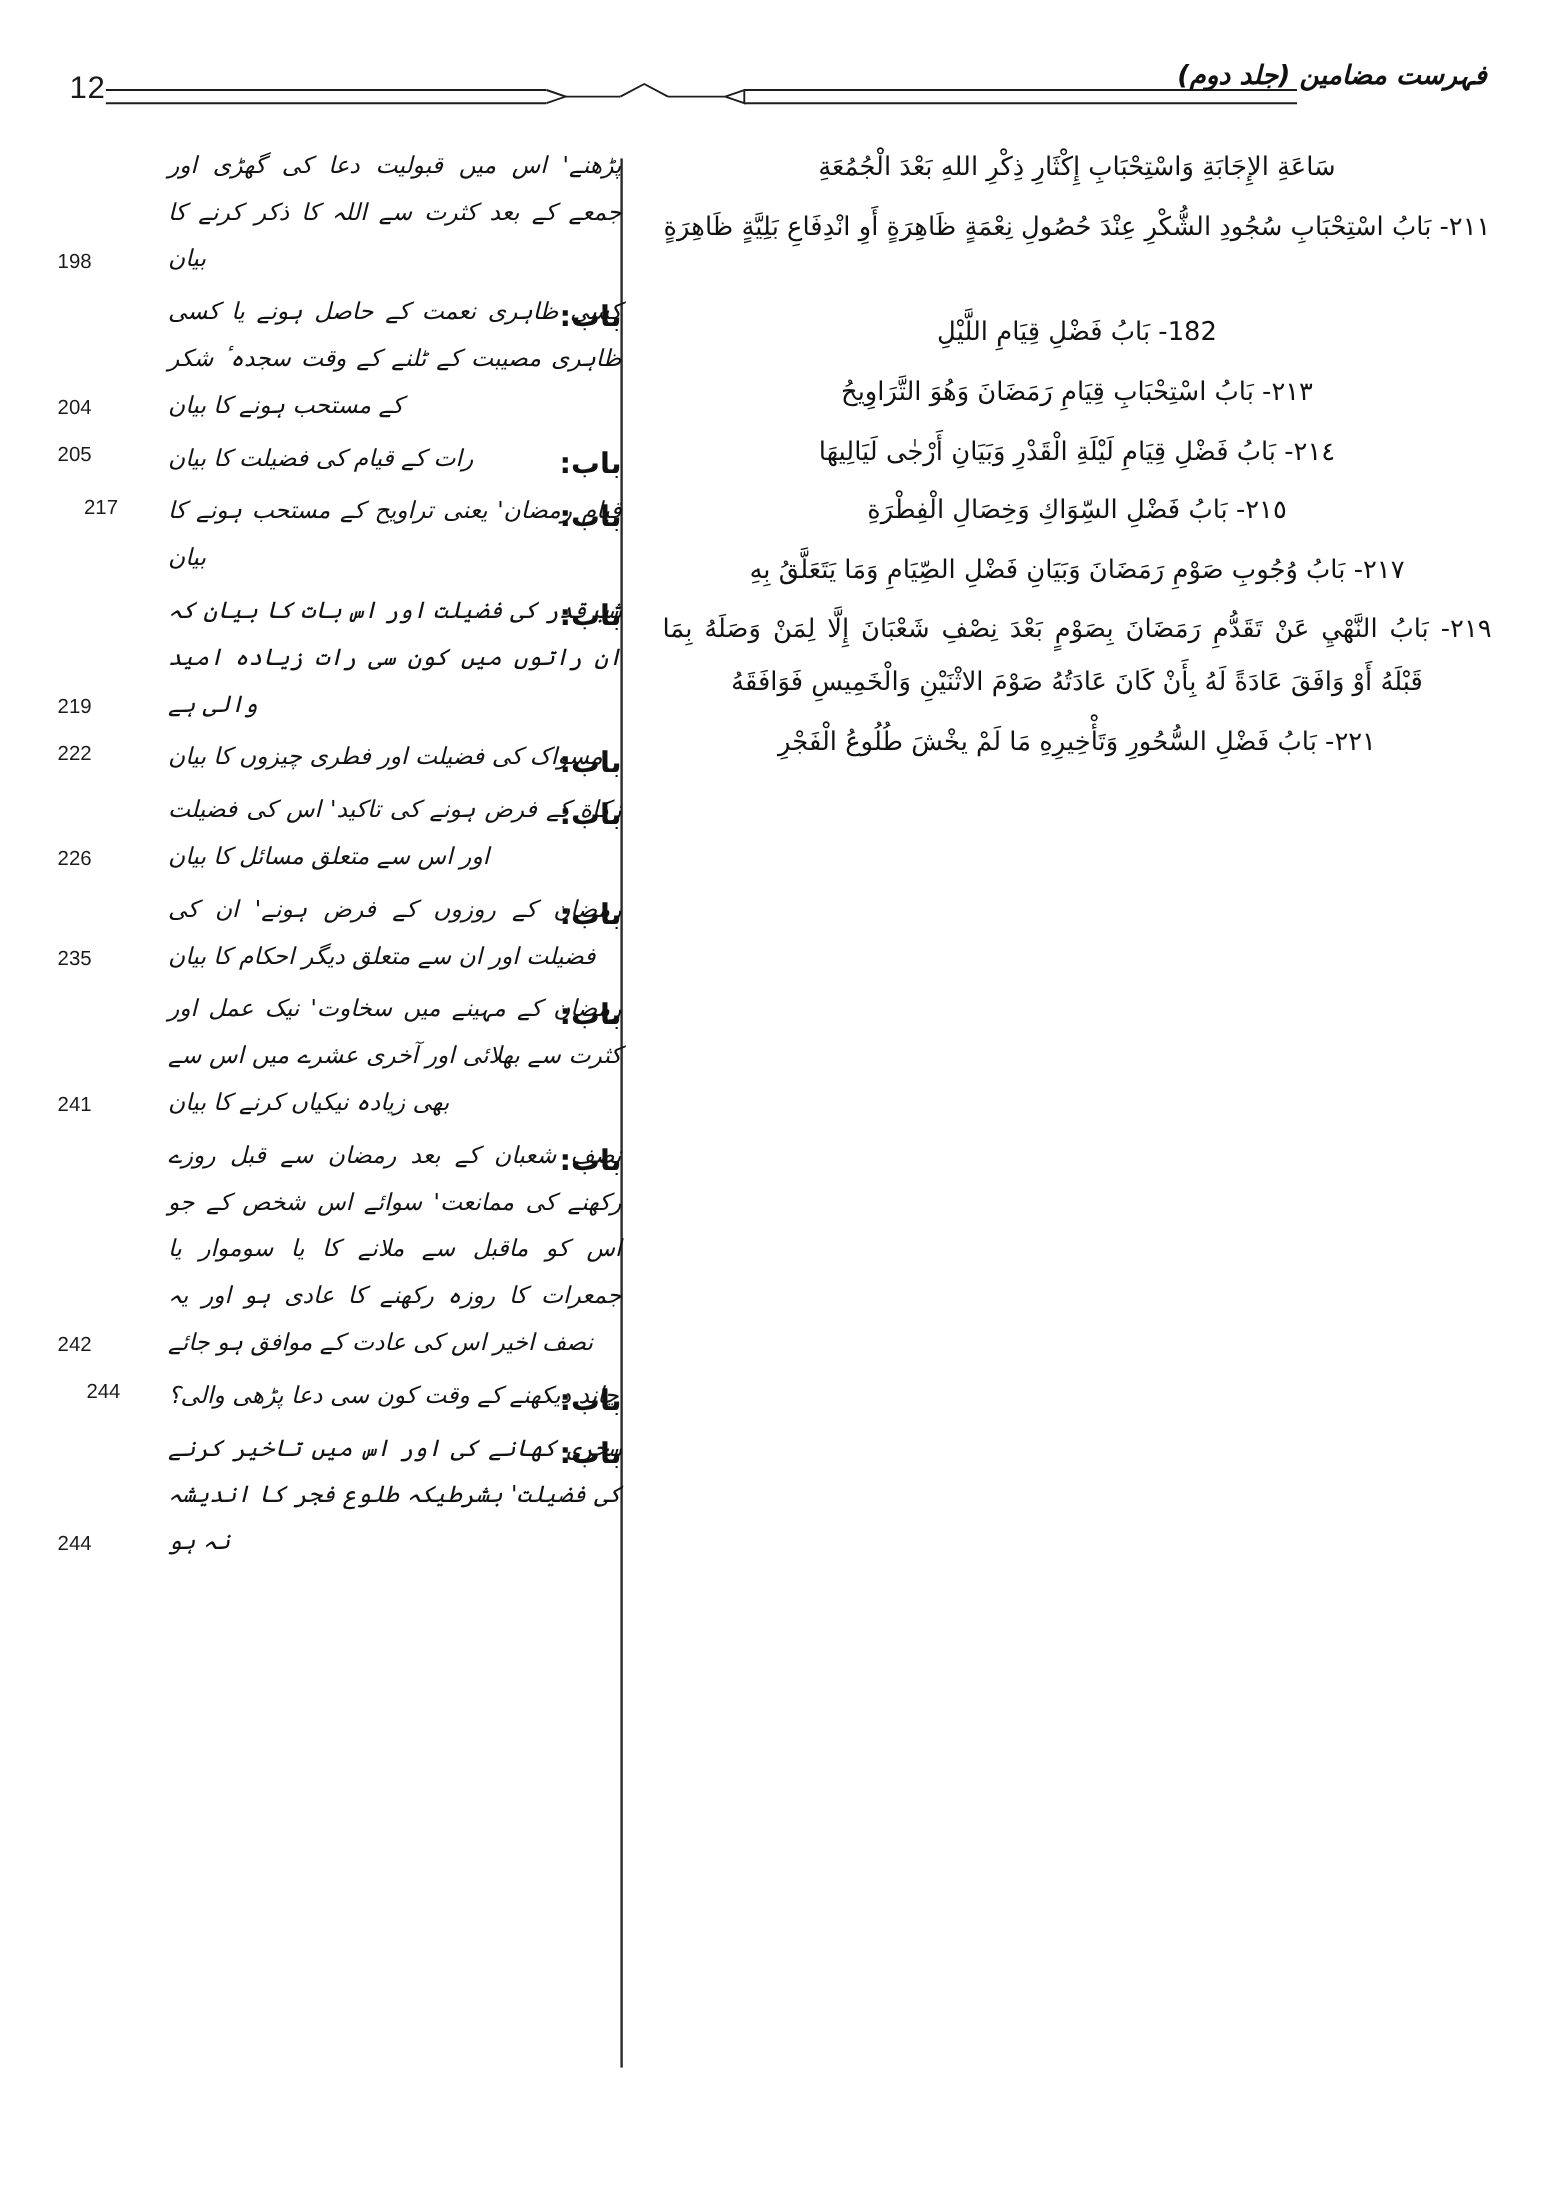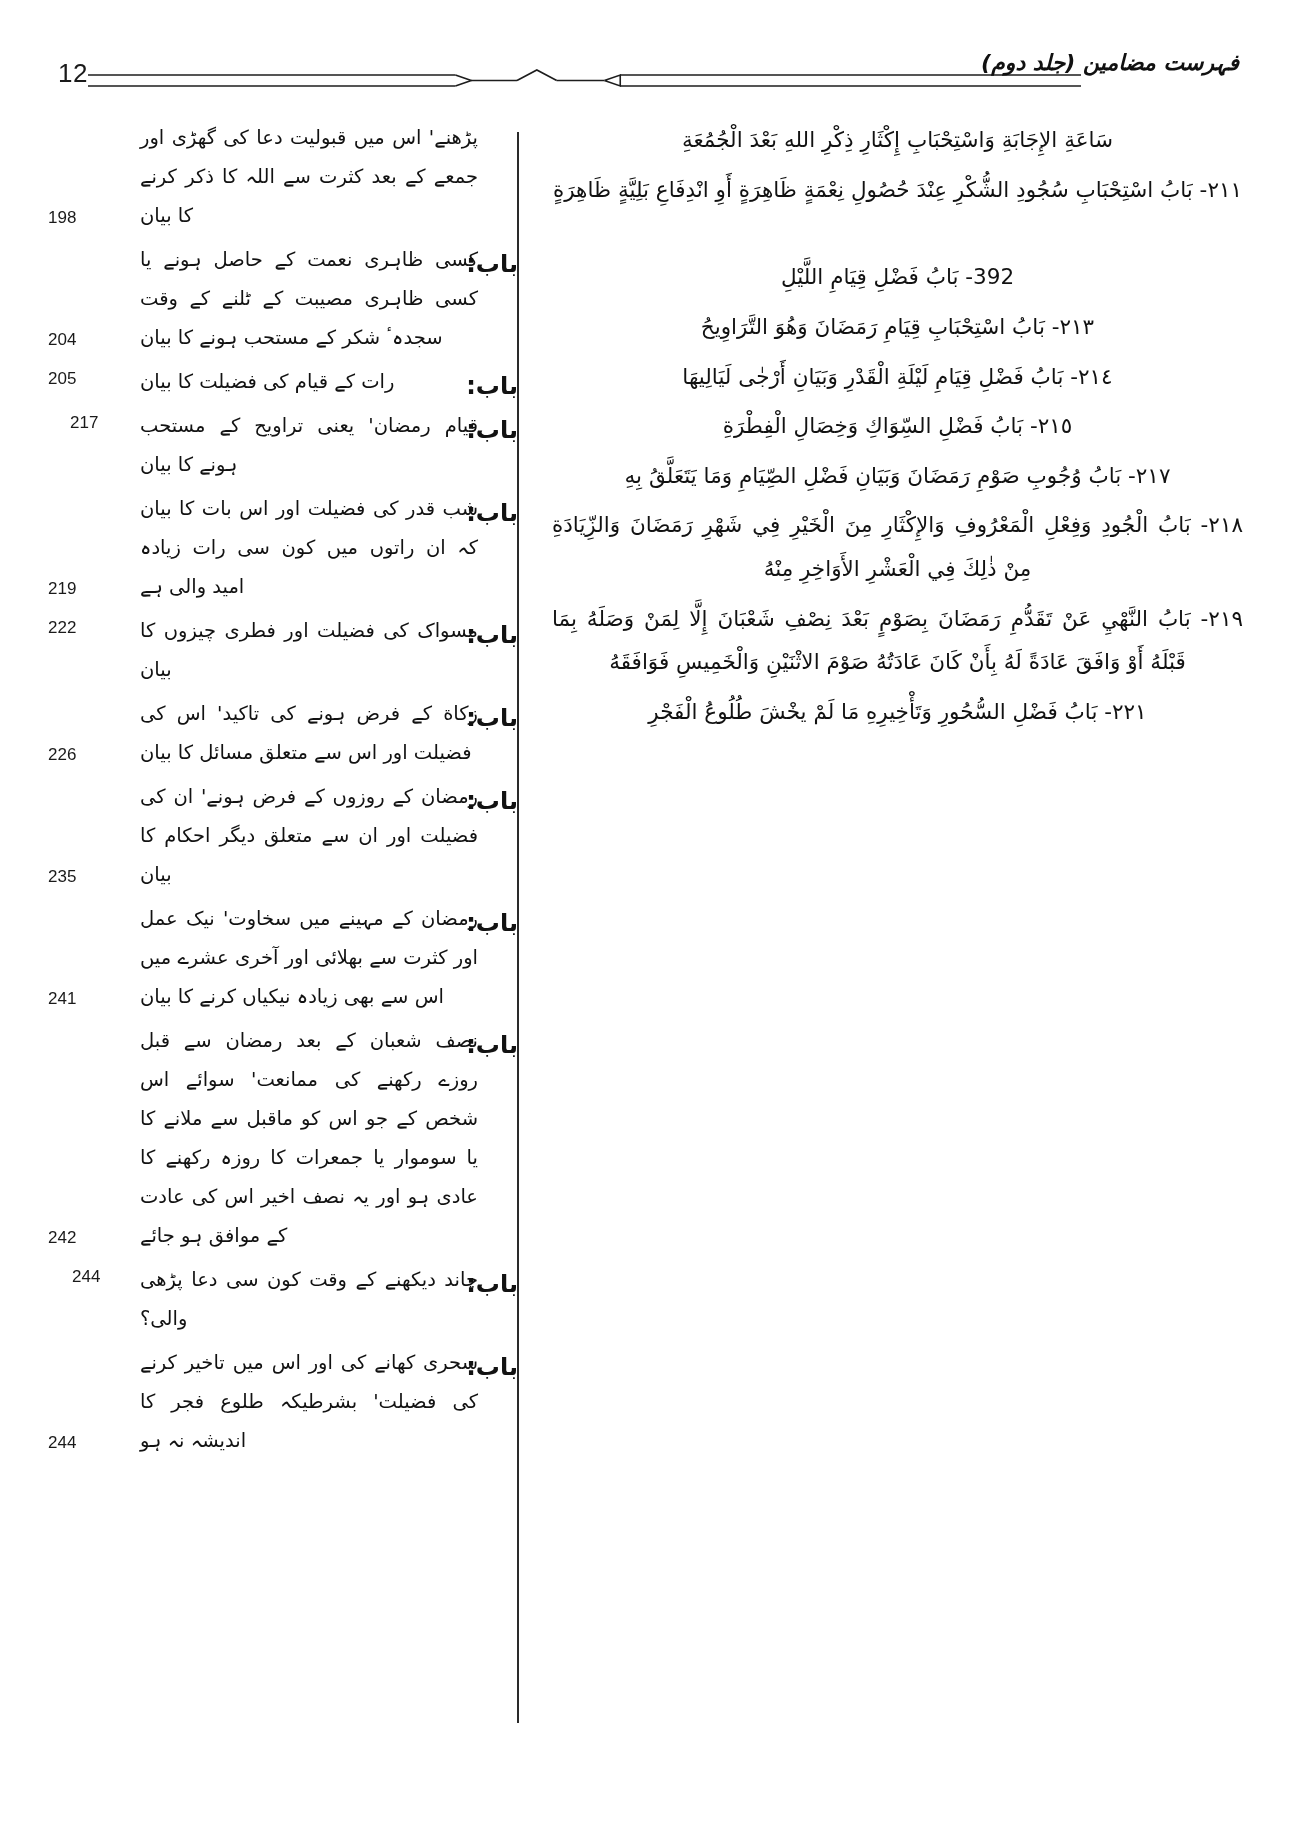--- a/index.html
+++ b/index.html
@@ -86,22 +86,22 @@
   }
   .ur-entry{
     position:relative;
     display:block;
     margin:0 0 5px 0;
   }
   .ur-text{
     display:block;
     text-align:justify;
     text-align-last:left;
-    padding-right:40px;
     padding-left:92px;
+    font-style:italic;
   }
   .ur-bab{
     position:absolute;
     right:0;
     top:0;
     font-weight:700;
     font-size:24px;
   }
   .ur-page{
     position:absolute;
@@ -142,42 +142,38 @@
   <div class="col-arabic">
     <p class="ar-entry">
       <span class="ar-num"></span>
       <span>سَاعَةِ الإِجَابَةِ وَاسْتِحْبَابِ إِكْثَارِ ذِكْرِ اللهِ بَعْدَ الْجُمُعَةِ</span>
     </p>
     <p class="ar-entry">
       <span class="ar-num">٢١١-</span>
       <span>بَابُ اسْتِحْبَابِ سُجُودِ الشُّكْرِ عِنْدَ حُصُولِ نِعْمَةٍ ظَاهِرَةٍ أَوِ انْدِفَاعِ بَلِيَّةٍ ظَاهِرَةٍ</span>
     </p>
     <p class="ar-entry" style="margin-top:44px">
-      <span class="ar-num">392-</span>
+      <span class="ar-num">182-</span>
       <span>بَابُ فَضْلِ قِيَامِ اللَّيْلِ</span>
     </p>
     <p class="ar-entry">
       <span class="ar-num">٢١٣-</span>
       <span>بَابُ اسْتِحْبَابِ قِيَامِ رَمَضَانَ وَهُوَ التَّرَاوِيحُ</span>
     </p>
     <p class="ar-entry">
       <span class="ar-num">٢١٤-</span>
       <span>بَابُ فَضْلِ قِيَامِ لَيْلَةِ الْقَدْرِ وَبَيَانِ أَرْجٰى لَيَالِيهَا</span>
     </p>
     <p class="ar-entry">
       <span class="ar-num">٢١٥-</span>
       <span>بَابُ فَضْلِ السِّوَاكِ وَخِصَالِ الْفِطْرَةِ</span>
     </p>
     <p class="ar-entry">
       <span class="ar-num">٢١٧-</span>
       <span>بَابُ وُجُوبِ صَوْمِ رَمَضَانَ وَبَيَانِ فَضْلِ الصِّيَامِ وَمَا يَتَعَلَّقُ بِهِ</span>
-    </p>
-    <p class="ar-entry">
-      <span class="ar-num">٢١٨-</span>
-      <span>بَابُ الْجُودِ وَفِعْلِ الْمَعْرُوفِ وَالإِكْثَارِ مِنَ الْخَيْرِ فِي شَهْرِ رَمَضَانَ وَالزِّيَادَةِ مِنْ ذٰلِكَ فِي الْعَشْرِ الأَوَاخِرِ مِنْهُ</span>
     </p>
     <p class="ar-entry">
       <span class="ar-num">٢١٩-</span>
       <span>بَابُ النَّهْيِ عَنْ تَقَدُّمِ رَمَضَانَ بِصَوْمٍ بَعْدَ نِصْفِ شَعْبَانَ إِلَّا لِمَنْ وَصَلَهُ بِمَا قَبْلَهُ أَوْ وَافَقَ عَادَةً لَهُ بِأَنْ كَانَ عَادَتُهُ صَوْمَ الاثْنَيْنِ وَالْخَمِيسِ فَوَافَقَهُ</span>
     </p>
     <p class="ar-entry">
       <span class="ar-num">٢٢١-</span>
       <span>بَابُ فَضْلِ السُّحُورِ وَتَأْخِيرِهِ مَا لَمْ يخْشَ طُلُوعُ الْفَجْرِ</span>
     </p>
   </div>

